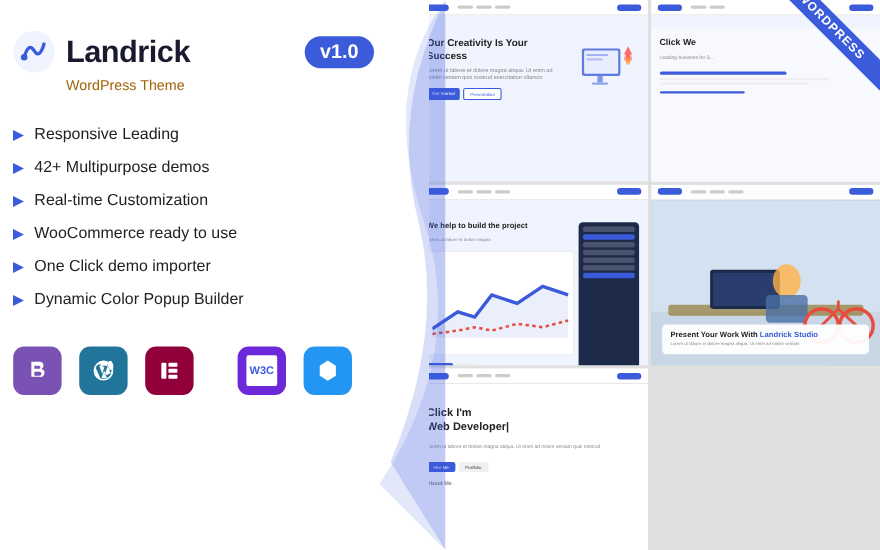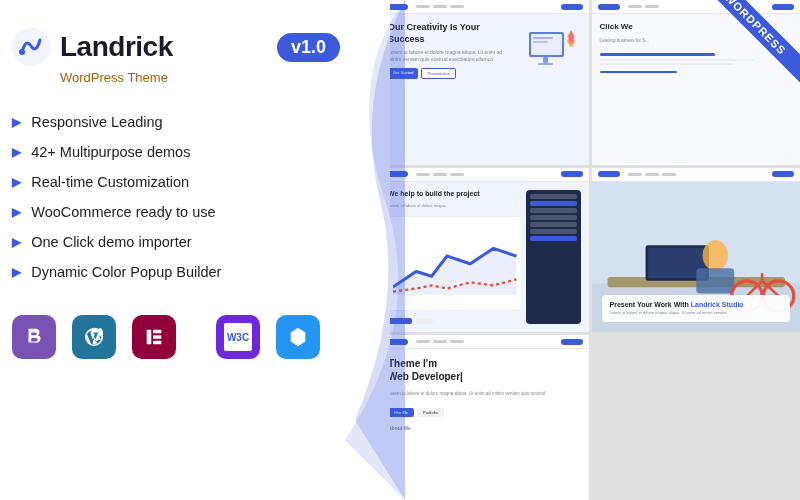--- a/index.html
+++ b/index.html
@@ -180,20 +180,21 @@
       border-radius: 3px;
       margin-left: auto;
     }
 
     .ss-body {
       padding: 8px;
       height: calc(100% - 14px);
       display: flex;
       flex-direction: column;
       gap: 4px;
+      margin-top: 12px;
     }
 
     
     .ss1 .ss-body {
       flex-direction: row;
       align-items: flex-start;
       gap: 6px;
     }
 
     .ss1-text {
@@ -660,21 +661,21 @@
       <div class="ss-logo-dot"></div>
       <div class="ss-nav-dots">
         <div class="ss-nav-dot"></div>
         <div class="ss-nav-dot"></div>
         <div class="ss-nav-dot"></div>
       </div>
       <div class="ss-btn"></div>
     </div>
     <div class="ss-body">
       <div class="ss6-title">
-        <span>Theme I'm</span><br>
+        <span>Click I'm</span><br>
         <span>Web Developer|</span>
       </div>
       <div class="ss6-sub">Lorem ut labore et dolore magna aliqua. Ut enim ad minim veniam quis nostrud</div>
       <div class="ss6-btns">
         <div class="ss6-btn1">Hire Me</div>
         <div class="ss6-btn2">Portfolio</div>
       </div>
       <div class="ss6-about">About Me</div>
     </div>
   </div>

